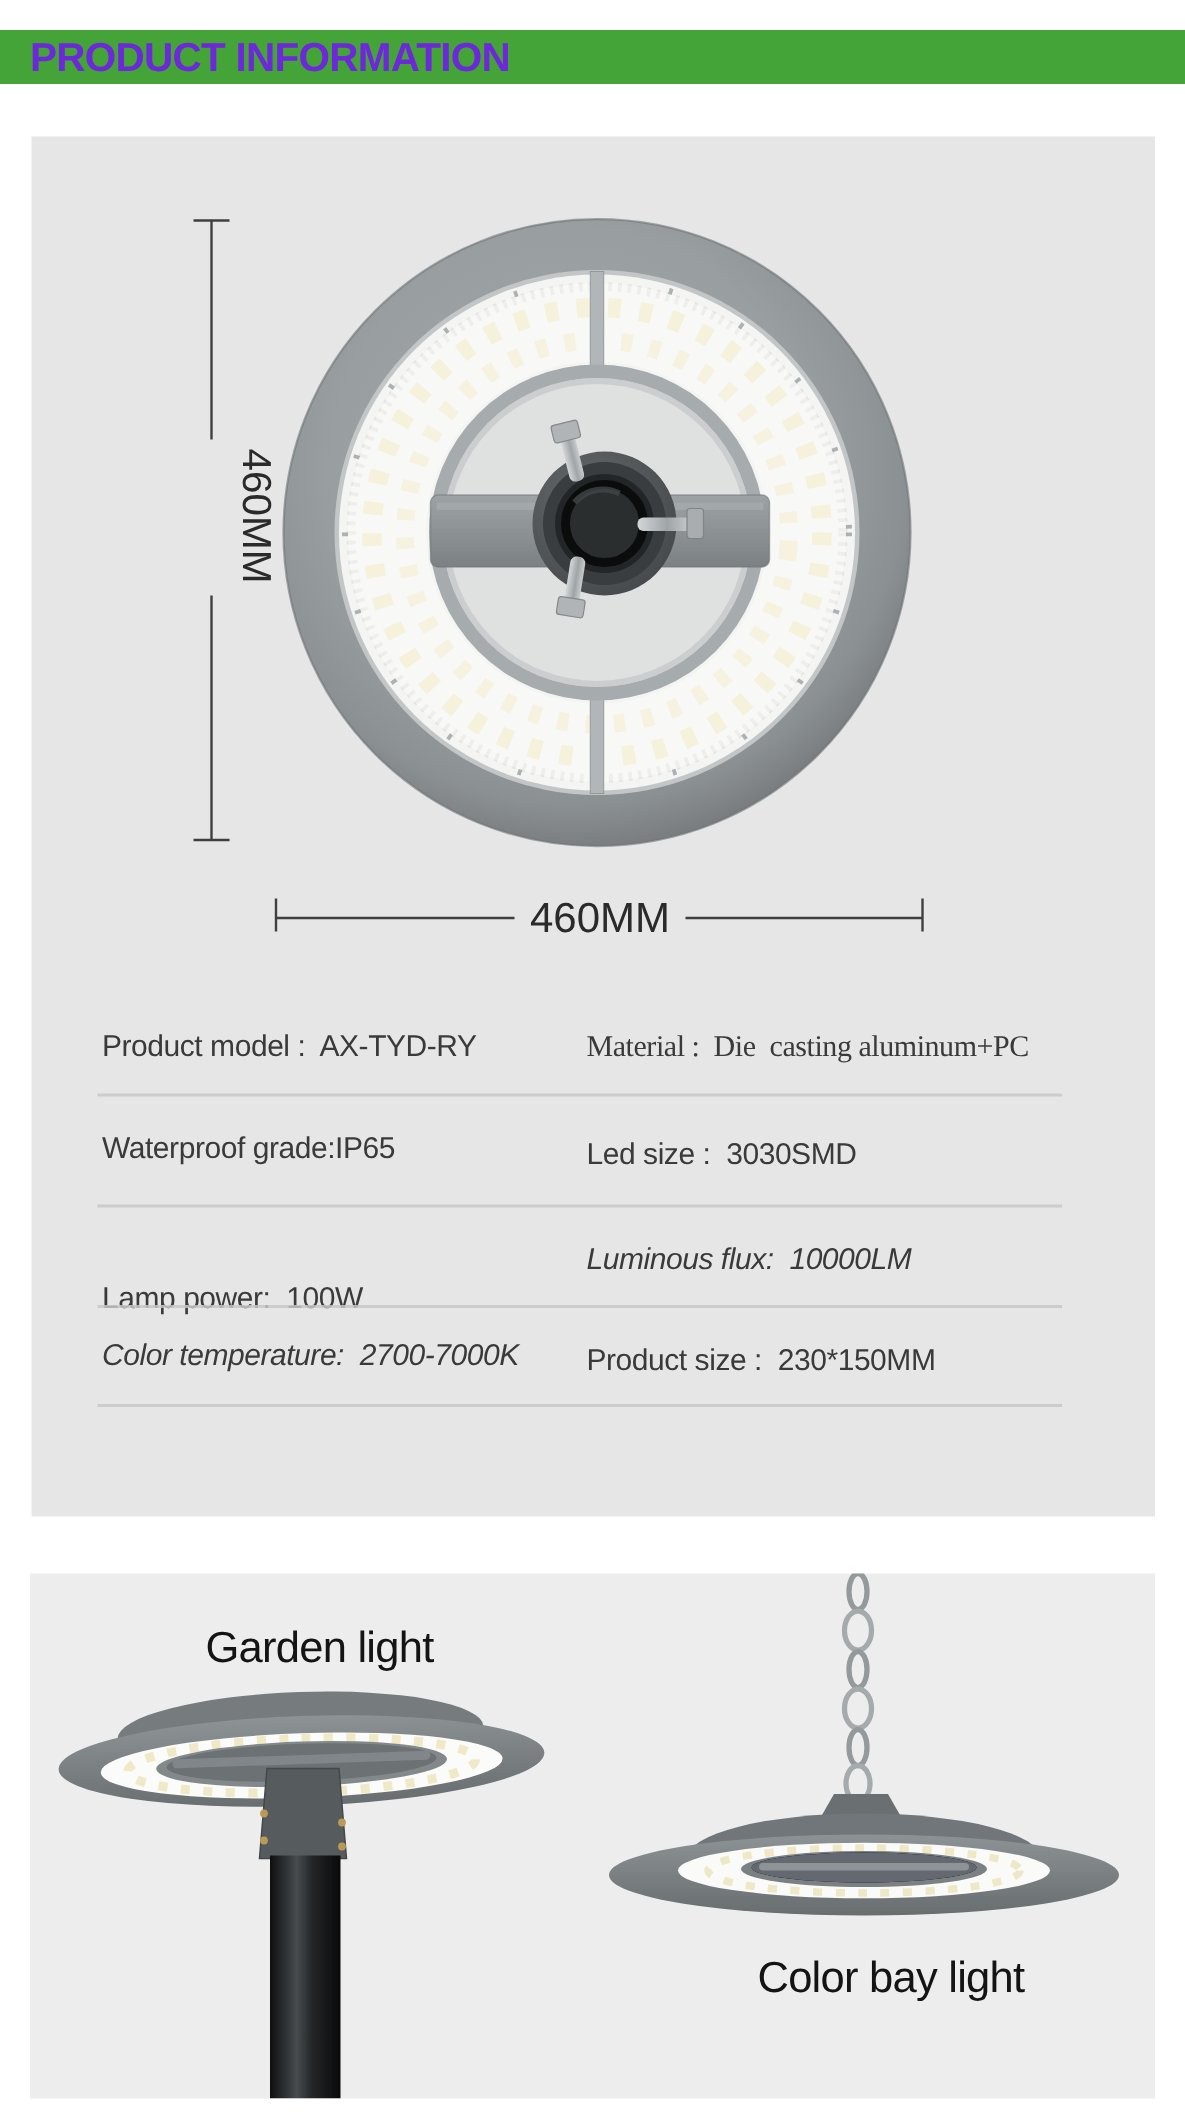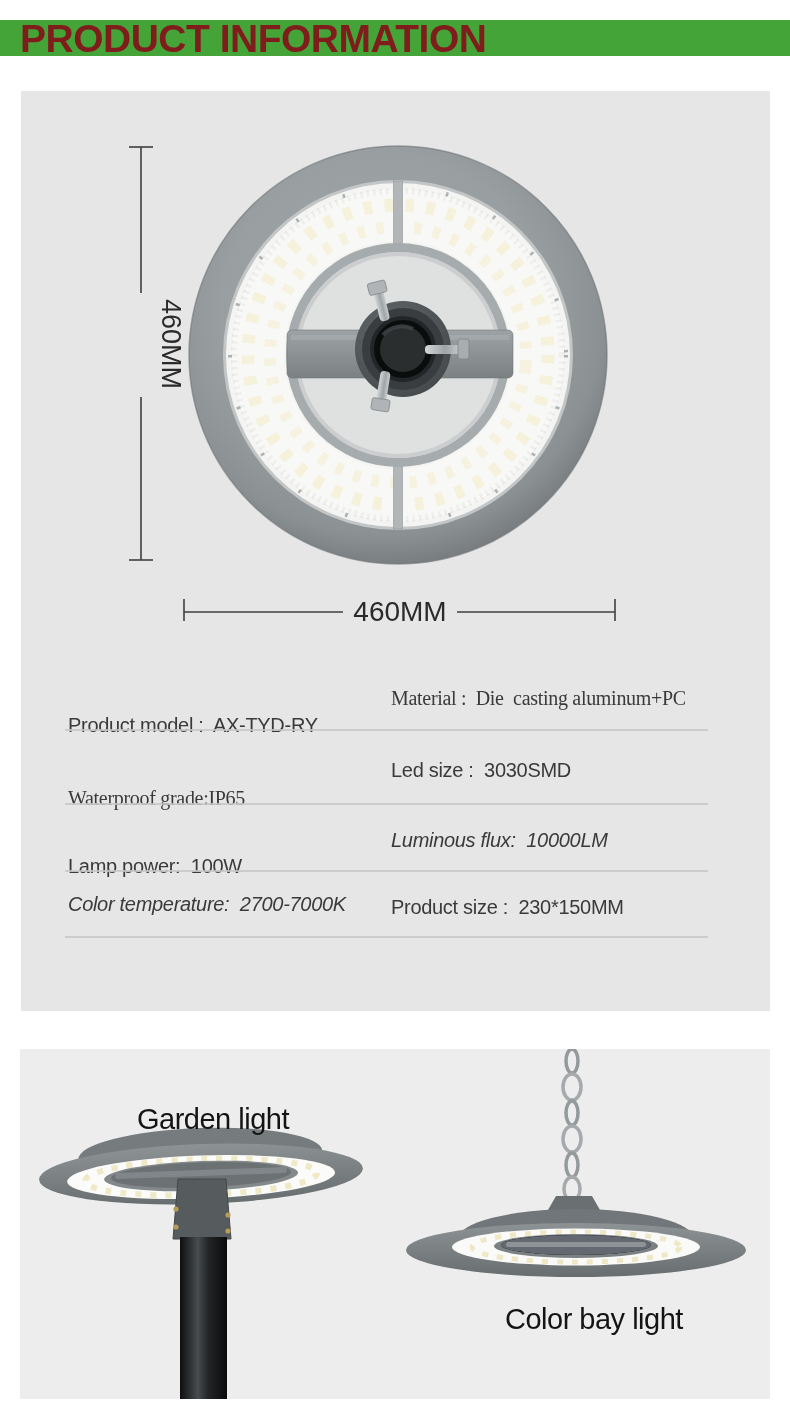--- a/index.html
+++ b/index.html
@@ -2,21 +2,21 @@
 <html><head>
 <meta charset="utf-8">
 <style>
   html,body{margin:0;padding:0;background:#ffffff;}
   body{width:790px;height:1418px;position:relative;overflow:hidden;
        font-family:"Liberation Sans","DejaVu Sans",sans-serif;}
   .abs{position:absolute;}
   
   .header-bar{left:0;top:20px;width:790px;height:36px;}
   .header-title{left:20px;top:20px;height:48px;line-height:37px;
-    font-size:39px;font-weight:bold;color:#7f1d1d;letter-spacing:-0.5px;}
+    font-size:27px;font-weight:bold;color:#6d28d9;letter-spacing:-0.5px;}
   
   .panel-top{left:21px;top:91px;width:749px;height:920px;background:#e6e6e6;}
   .panel-bottom{left:20px;top:1049px;width:750px;height:350px;background:#ededed;}
   
   .dim-label{font-size:27px;color:#2a2a2a;text-align:center;letter-spacing:0;}
   .dim-v{left:112px;top:330px;width:120px;height:28px;transform:rotate(90deg);}
   .dim-h{left:340px;top:596px;width:120px;height:30px;font-size:28px;}
   
   .spec-cell{height:28px;line-height:28px;font-size:20px;color:#3a3a3a;
     letter-spacing:-0.3px;white-space:pre;}
@@ -120,24 +120,24 @@
     <line x1="163" y1="508" x2="163" y2="534"></line>
     <line x1="163" y1="521" x2="322" y2="521"></line>
     <line x1="436" y1="521" x2="594" y2="521"></line>
     <line x1="594" y1="508" x2="594" y2="534"></line>
   </g>
 </svg>
 
 <div class="abs dim-label dim-v">460MM</div>
 <div class="abs dim-label dim-h">460MM</div>
 
-<div class="abs spec-cell spec-left" style="top:684px;margin-top:27px;">Product model :  AX-TYD-RY</div>
+<div class="abs spec-cell spec-left" style="top:684px;">Product model :  AX-TYD-RY</div>
 <div class="abs spec-cell spec-right" style="top:684px;font-family:Liberation Serif, serif;">Material :  Die  casting aluminum+PC</div>
 <div class="abs spec-divider" style="top:729px;"></div>
-<div class="abs spec-cell spec-left" style="top:784px;font-family:Liberation Serif, serif;">Waterproof grade:IP65</div>
+<div class="abs spec-cell spec-left" style="top:752px;">Waterproof grade:IP65</div>
 <div class="abs spec-cell spec-right" style="top:756px;">Led size :  3030SMD</div>
 <div class="abs spec-divider" style="top:803px;"></div>
 <div class="abs spec-cell spec-left" style="top:852px;">Lamp power:  100W</div>
 <div class="abs spec-cell spec-right" style="top:826px;font-style:italic;">Luminous flux:  10000LM</div>
 <div class="abs spec-divider" style="top:870px;"></div>
 <div class="abs spec-cell spec-left" style="top:890px;font-style:italic;">Color temperature:  2700-7000K</div>
 <div class="abs spec-cell spec-right" style="top:893px;">Product size :  230*150MM</div>
 <div class="abs spec-divider" style="top:936px;"></div>
 
 <div class="abs panel-bottom"></div>
@@ -188,14 +188,14 @@
     <ellipse cx="556" cy="201" rx="170" ry="27" fill="url(#rimGrad)"></ellipse>
     <ellipse cx="556" cy="198" rx="124" ry="18.5" fill="#fafaf9"></ellipse>
     <ellipse cx="556" cy="198" rx="104" ry="15" fill="none" stroke="#eee8c7" stroke-width="5" stroke-dasharray="6 9"></ellipse>
     <ellipse cx="556" cy="197" rx="82" ry="12" fill="#7b8083"></ellipse>
     <ellipse cx="556" cy="196" rx="75" ry="10" fill="#636failsafe"></ellipse>
     <ellipse cx="556" cy="196" rx="75" ry="10" fill="#636871"></ellipse>
     <rect x="486" y="193" width="140" height="5" rx="2.5" fill="#8e9396"></rect>
   </g>
 </svg>
 
-<div class="abs app-label" style="left:137px;top:1083px;margin-top:20px;">Garden light</div>
+<div class="abs app-label" style="left:137px;top:1083px;">Garden light</div>
 <div class="abs app-label" style="left:505px;top:1303px;">Color bay light</div>
 
 </body></html>

